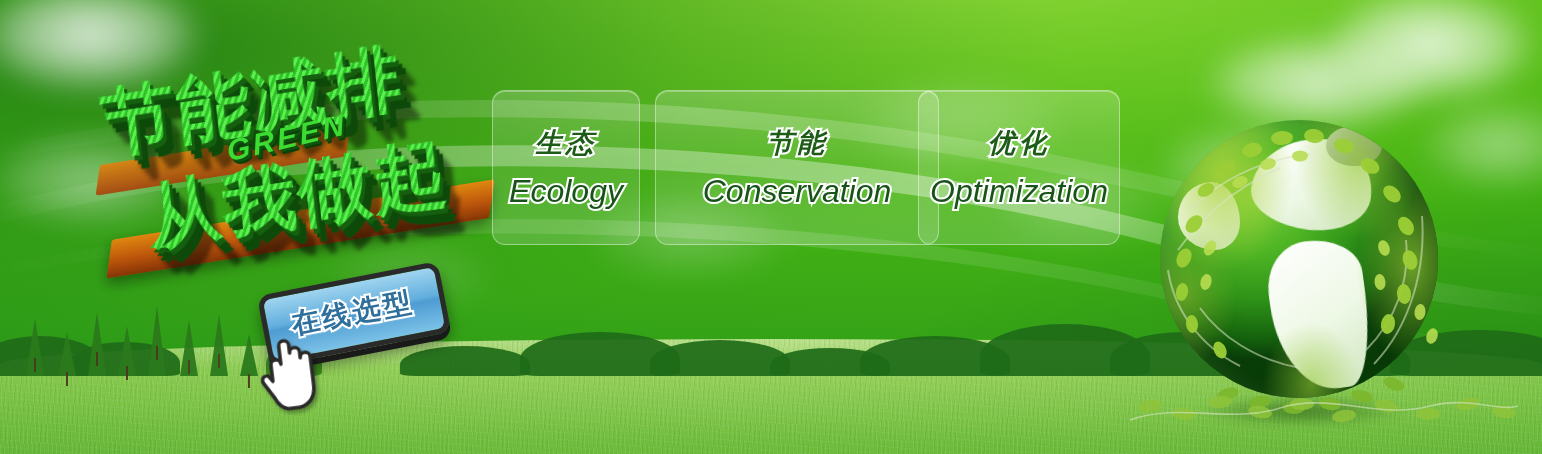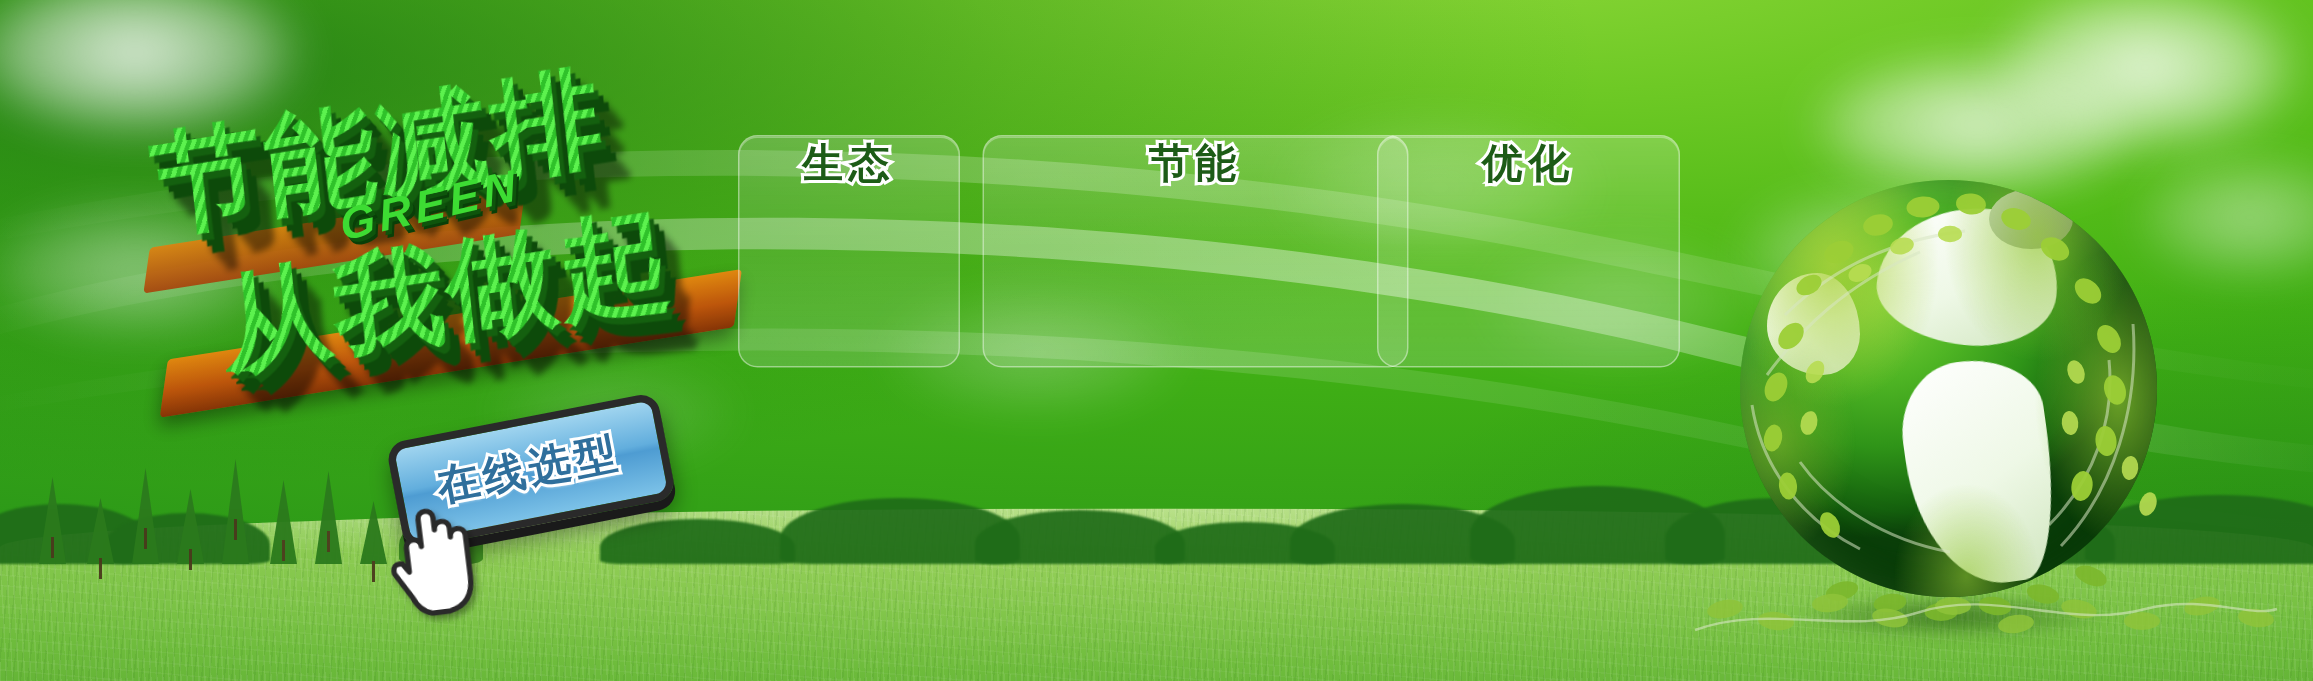--- a/index.html
+++ b/index.html
@@ -166,23 +166,24 @@
   
   .cards { position:absolute; left:0; top:0; }
   .card {
     position:absolute;
     top:90px; height:155px;
     border-radius:13px;
     background:linear-gradient(to bottom, rgba(255,255,255,.19) 0%, rgba(255,255,255,.09) 48%, rgba(255,255,255,.16) 100%);
     border:1px solid rgba(255,255,255,.40);
     box-shadow:inset 0 1px 0 rgba(255,255,255,.30);
     display:flex; flex-direction:column;
-    align-items:center; justify-content:space-between;
+    align-items:center; justify-content:center;
     gap:12px;
     cursor:pointer;
+    font-style:italic;
   }
   .card-cn {
     font-family:"DejaVu Sans","Liberation Sans",sans-serif;
     font-size:27px; font-weight:bold; letter-spacing:4px;
     color:#1d5c17;
     -webkit-text-stroke:4px #ffffff;
     paint-order:stroke fill;
   }
   .card-en {
     font-family:"Liberation Sans","DejaVu Sans",sans-serif;
@@ -347,26 +348,29 @@
       <span class="select-btn-text">在线选型</span>
     </div>
     <svg class="hand-cursor" viewBox="0 0 66 78">
       <path d="M14,46 L14,30 a5,5 0 0 1 10,0 L24,12 a5,5 0 0 1 10,0 L34,20 a5,5 0 0 1 10,0 L44,26 a5,5 0 0 1 10,0 L54,54 q0,18 -16,21 L26,75 q-8,-2 -12,-12 L4,46 q-1,-7 6,-6 Z" fill="#ffffff" stroke="#2a2a2a" stroke-width="3.5" stroke-linejoin="round"></path>
     </svg>
   </div>
 
   <div class="cards">
     <div class="card card-1">
       <span class="card-cn">生态</span>
+      <span class="card-en">Ecology</span>
     </div>
     <div class="card card-2">
       <span class="card-cn">节能</span>
+      <span class="card-en">Conservation</span>
     </div>
     <div class="card card-3">
       <span class="card-cn">优化</span>
+      <span class="card-en">Optimization</span>
     </div>
   </div>
 
 
   <div class="globe-wrap">
     <div class="globe-shadow"></div>
     <div class="globe">
       <div class="continent cont-na"></div>
       <div class="continent cont-na2"></div>
       <div class="continent cont-sa"></div>

